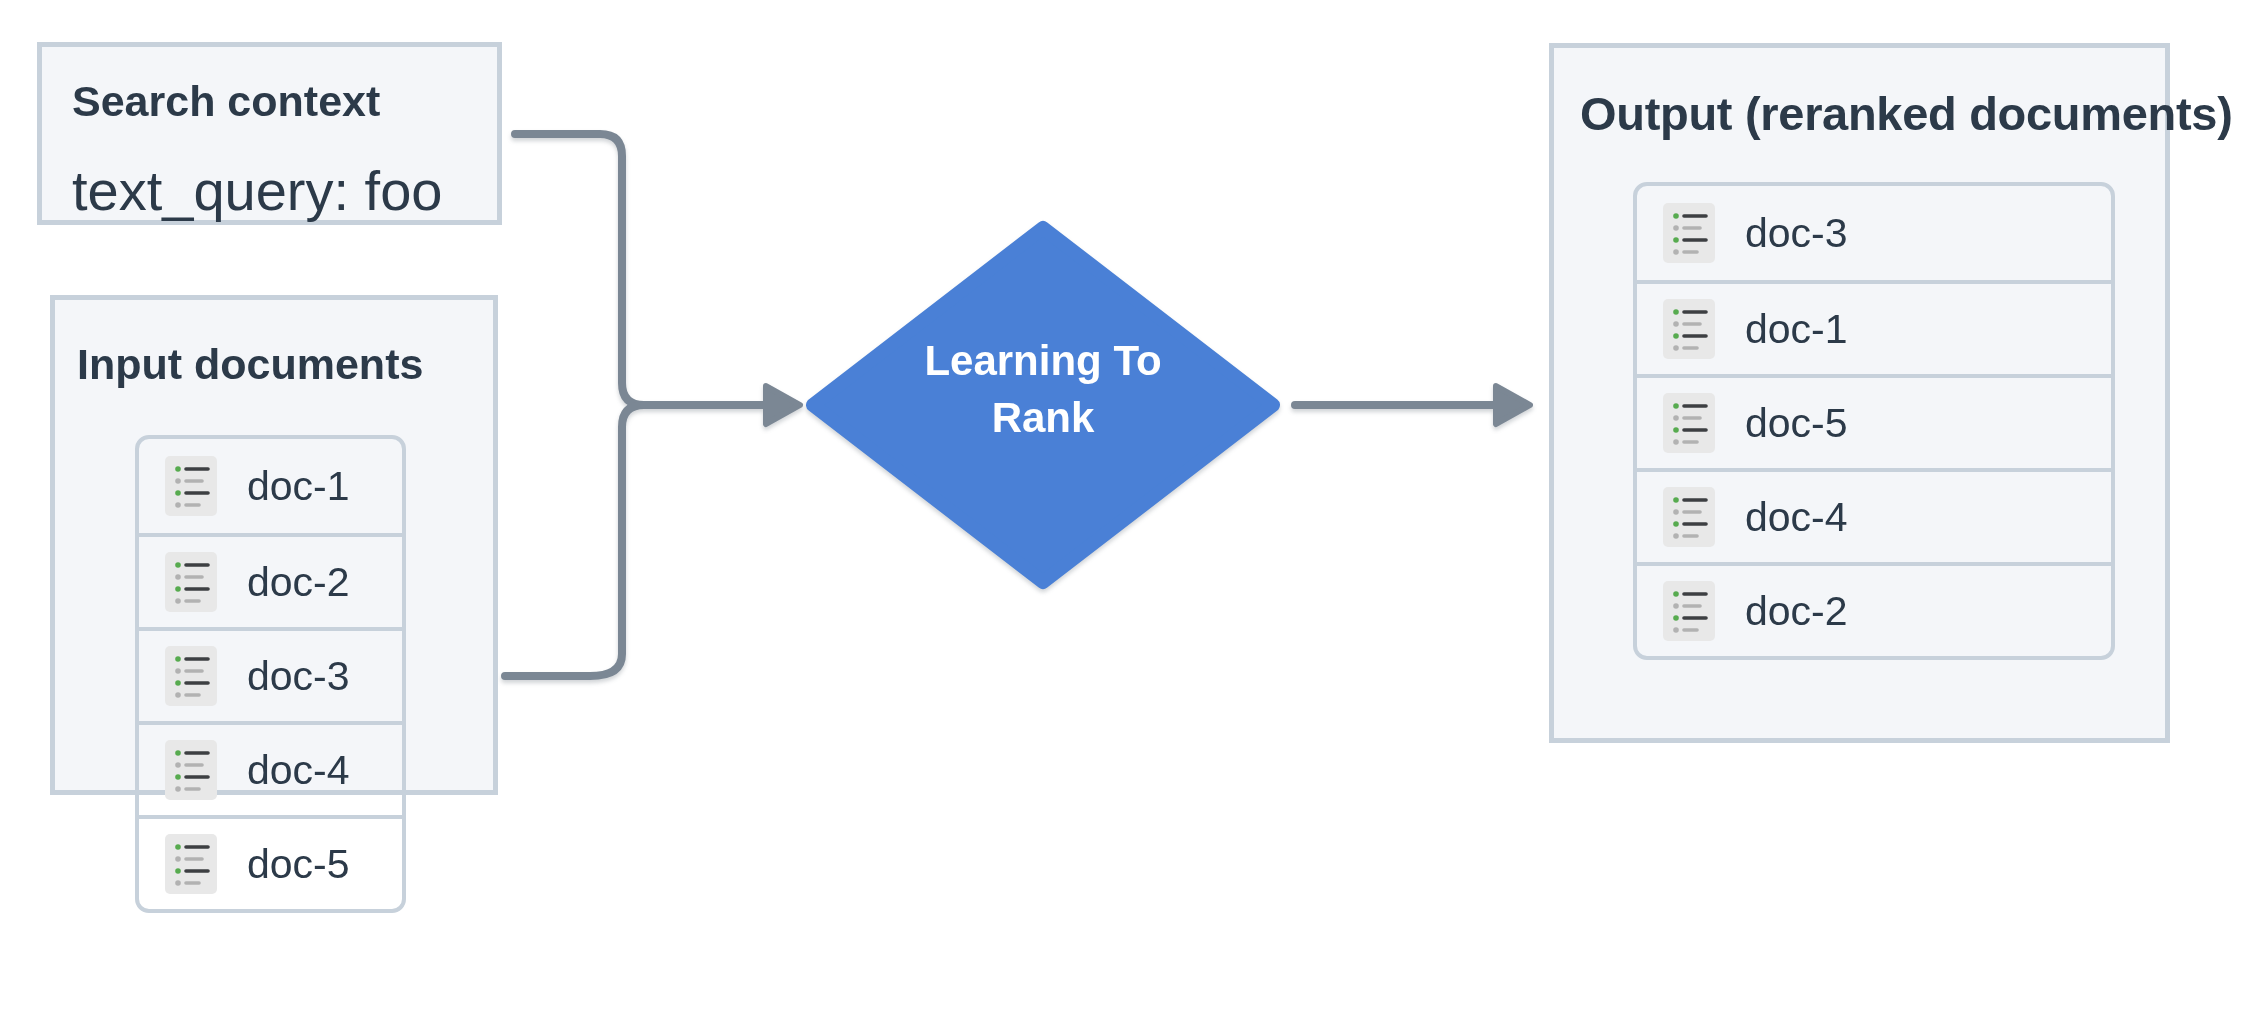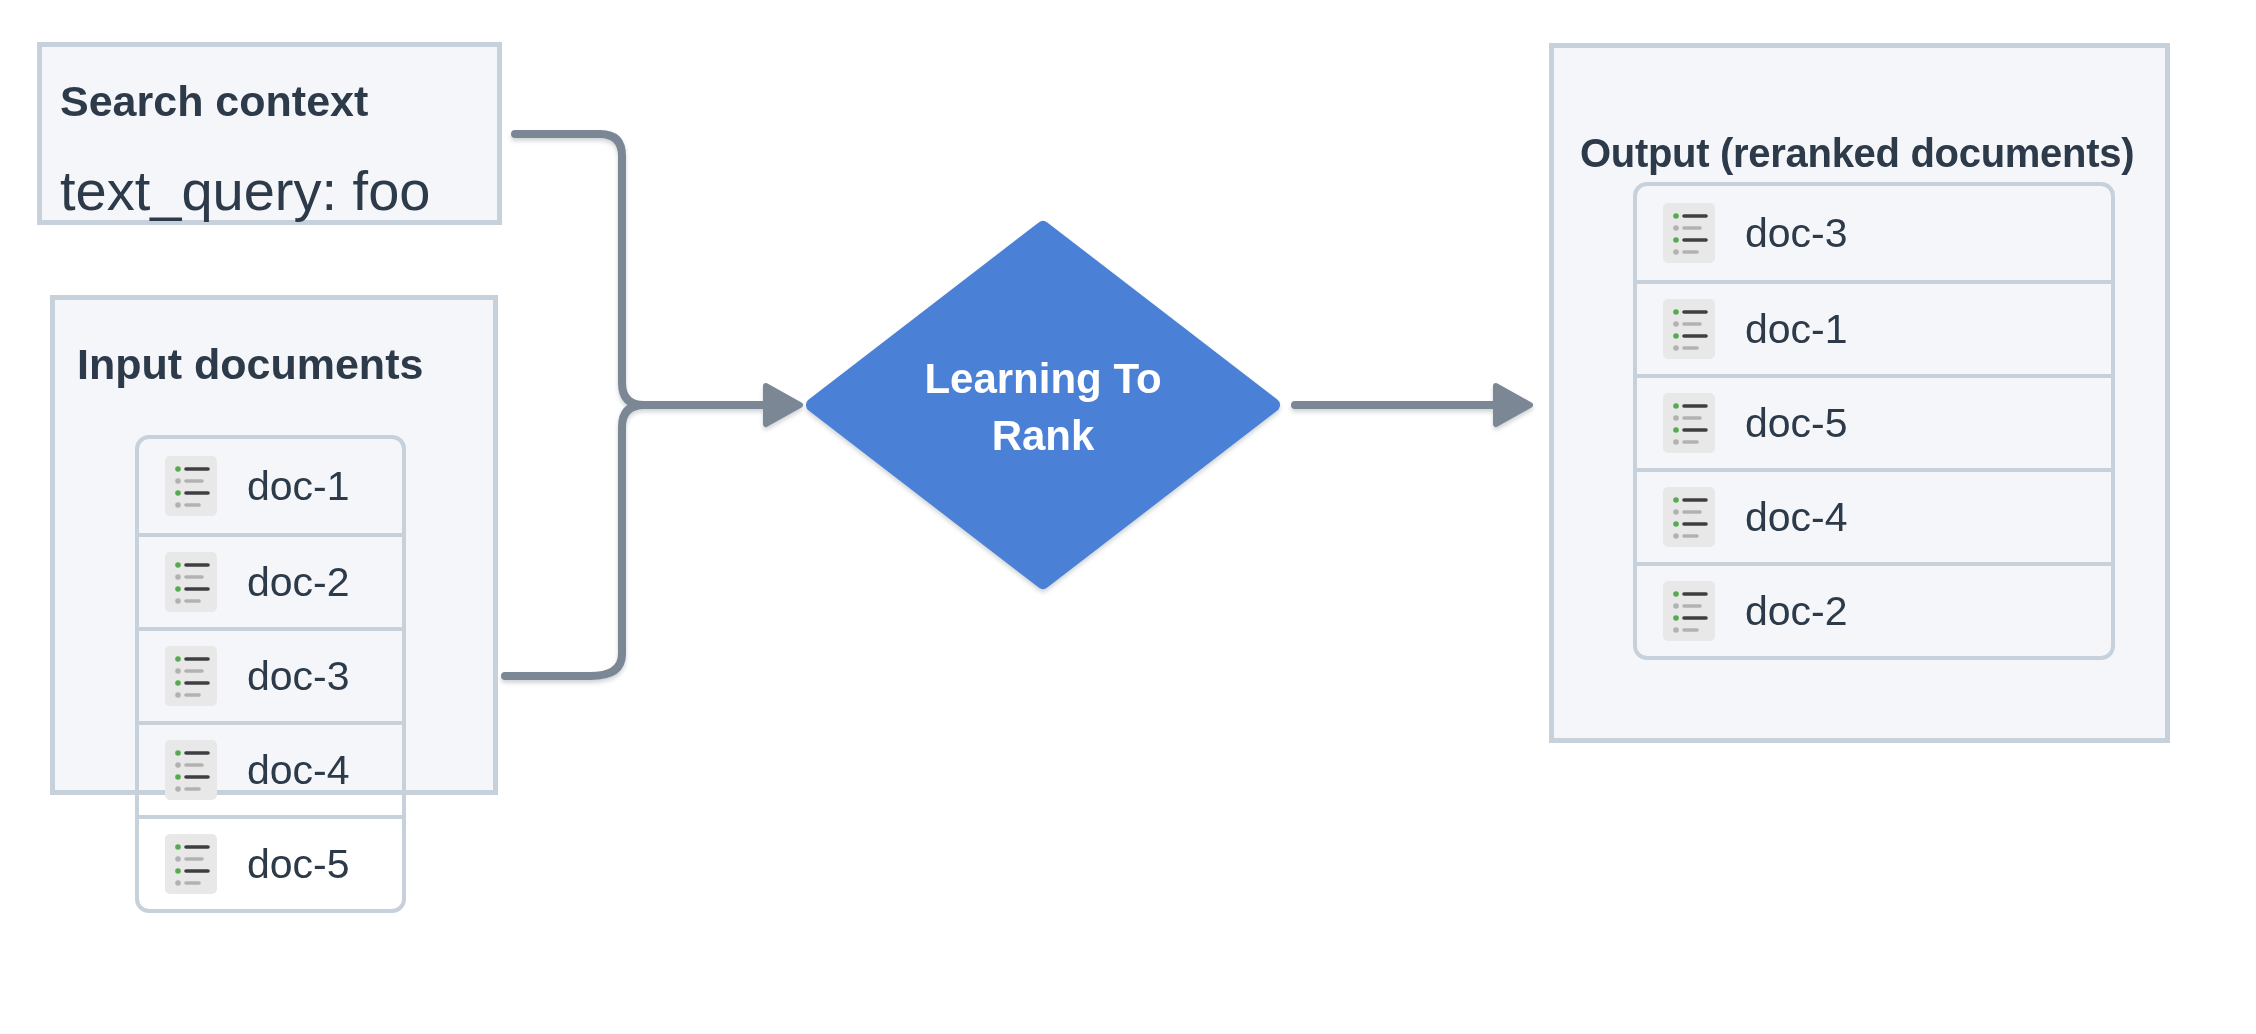--- a/index.html
+++ b/index.html
@@ -27,28 +27,28 @@
   .conn{fill:none;stroke:var(--arrow-gray);stroke-width:8;stroke-linecap:round;}
   .arrowhead{fill:var(--arrow-gray);stroke:var(--arrow-gray);stroke-width:6;stroke-linejoin:round;}
   .diamond{fill:var(--diamond-blue);stroke:var(--diamond-blue);stroke-width:14;stroke-linejoin:round;}
 
   
   .panel{
     position:absolute;box-sizing:border-box;
     background:var(--panel-bg);
     border:5px solid var(--panel-border);
   }
-  .search-panel{left:37px;top:42px;width:465px;height:183px;padding:30px 30px 0 18px;}
+  .search-panel{left:37px;top:42px;width:465px;height:183px;padding:30px 30px 0 30px;}
   .input-panel{left:50px;top:295px;width:448px;height:500px;padding:40px 0 0 22px;}
   .output-panel{left:1549px;top:43px;width:621px;height:700px;padding:40px 0 0 26px;}
 
   .panel-title{
     margin:0;font-size:43px;line-height:1.12;font-weight:700;color:var(--text-dark);
   }
-  .output-title{font-size:40px;white-space:nowrap;letter-spacing:-0.3px;margin-top:43px;}
+  .output-title{font-size:47px;white-space:nowrap;letter-spacing:-0.3px;}
   .query-line{
     margin-top:32px;font-size:56px;line-height:1.2;font-weight:400;color:var(--text-dark);
   }
 
   
   .doc-list{
     position:absolute;box-sizing:border-box;
     border:4px solid var(--panel-border);border-radius:14px;
   }
   .input-panel .doc-list{left:80px;top:135px;width:271px;}
@@ -62,21 +62,21 @@
   .ic-dot-green{fill:var(--bullet-green);}
   .ic-dot-gray{fill:var(--icon-line-gray);}
   .ic-line-dark{stroke:var(--icon-line-dark);stroke-width:3.6;stroke-linecap:round;}
   .ic-line-gray{stroke:var(--icon-line-gray);stroke-width:3.6;stroke-linecap:round;}
   .doc-label{
     margin-left:30px;font-size:41px;font-weight:400;color:var(--text-dark);line-height:1;
   }
 
   
   .diamond-label{
-    position:absolute;left:883px;top:350px;width:320px;height:114px;
+    position:absolute;left:883px;top:332px;width:320px;height:114px;
     font-size:42px;line-height:57px;font-weight:700;color:#ffffff;
     text-align:center;
   }
 </style>
 </head>
 <body>
 
 <div class="canvas">
 
   <svg class="flow" viewBox="0 0 2256 1034" aria-hidden="true">

